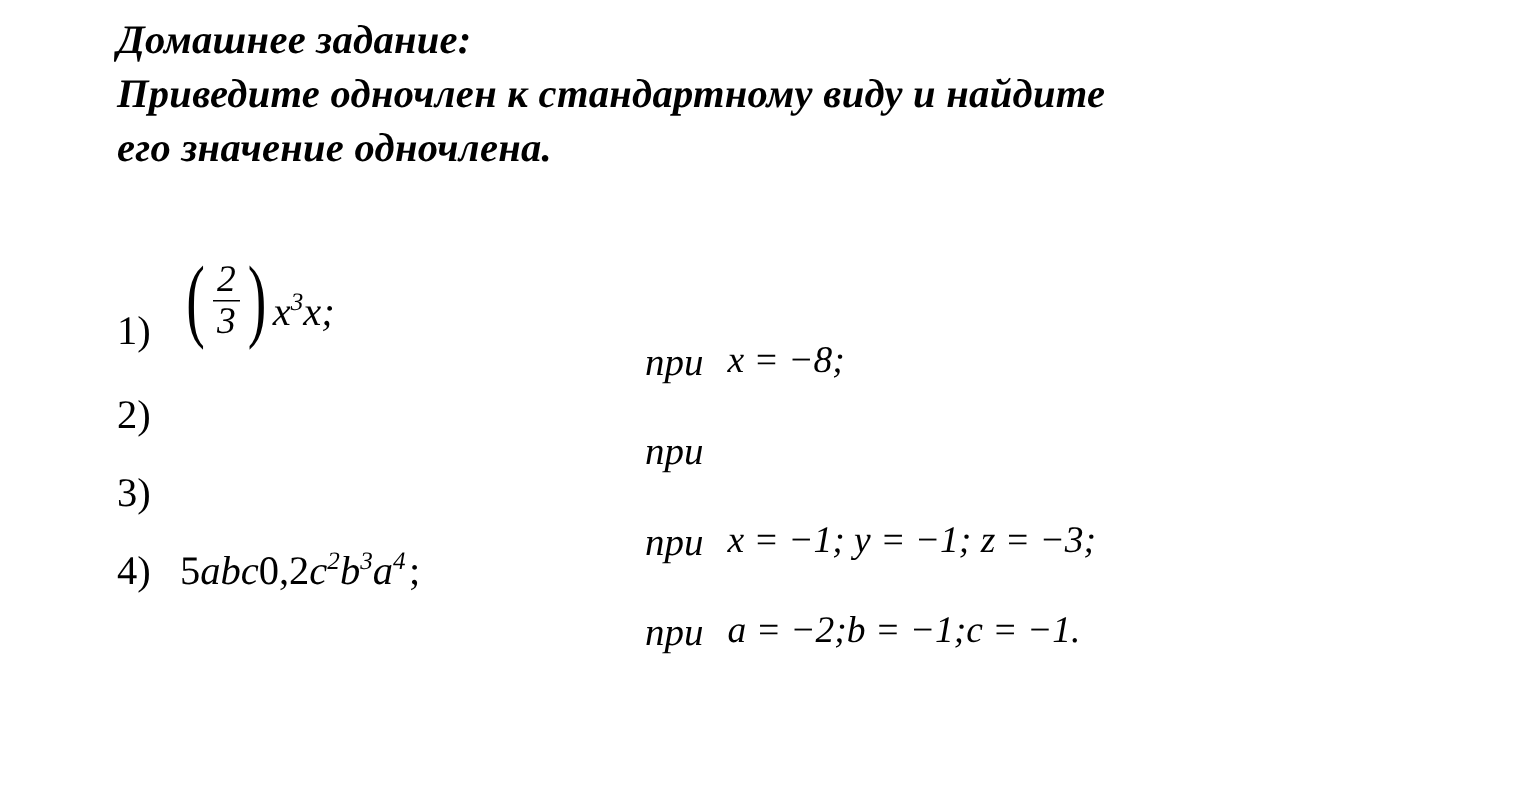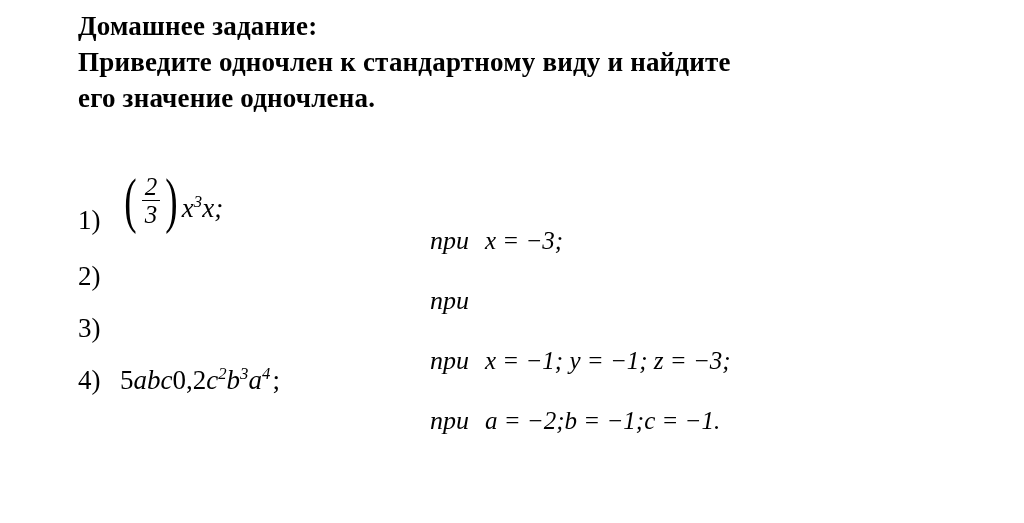--- a/index.html
+++ b/index.html
@@ -22,20 +22,21 @@
     box-sizing: border-box;
     padding: 8px 0 0 78px;
   }
   .heading {
     font-family: "Liberation Serif", serif;
     font-weight: bold;
     font-size: 27px;
     line-height: 36px;
     letter-spacing: 0.2px;
     white-space: nowrap;
+    font-style: italic;
   }
   .heading-line {
     display: block;
   }
   .problems {
     margin-top: 48px;
     position: relative;
   }
   .row {
     position: relative;
@@ -95,21 +96,21 @@
   .frac .num {
     padding: 0 3px;
   }
   .frac .den {
     padding: 0 3px;
     border-top: 1.5px solid #000;
   }
   .cond {
     position: absolute;
     display: flex;
-    align-items: flex-start;
+    align-items: center;
   }
   .pri {
     font-style: italic;
     font-size: 26px;
     font-family: "Liberation Serif", serif;
     line-height: 1;
     margin-right: 16px;
     white-space: nowrap;
   }
   .cond-expr {
@@ -166,21 +167,21 @@
       <div class="row-num">4)</div>
       <div class="expr">
         5<span class="ital">abc</span>0,2<span class="ital">c</span><sup class="pw">2</sup><span class="ital">b</span><sup class="pw">3</sup><span class="ital">a</span><sup class="pw">4</sup> ;
       </div>
     </div>
 
   </div>
 
   <div class="cond" id="cond1">
     <span class="pri">при</span>
-    <span class="cond-expr ital">x = −3;</span>
+    <span class="cond-expr ital">x = −8;</span>
   </div>
   <div class="cond" id="cond2">
     <span class="pri">при</span>
   </div>
   <div class="cond" id="cond3">
     <span class="pri">при</span>
     <span class="cond-expr ital">x = −1; y = −1; z = −3;</span>
   </div>
   <div class="cond" id="cond4">
     <span class="pri">при</span>

